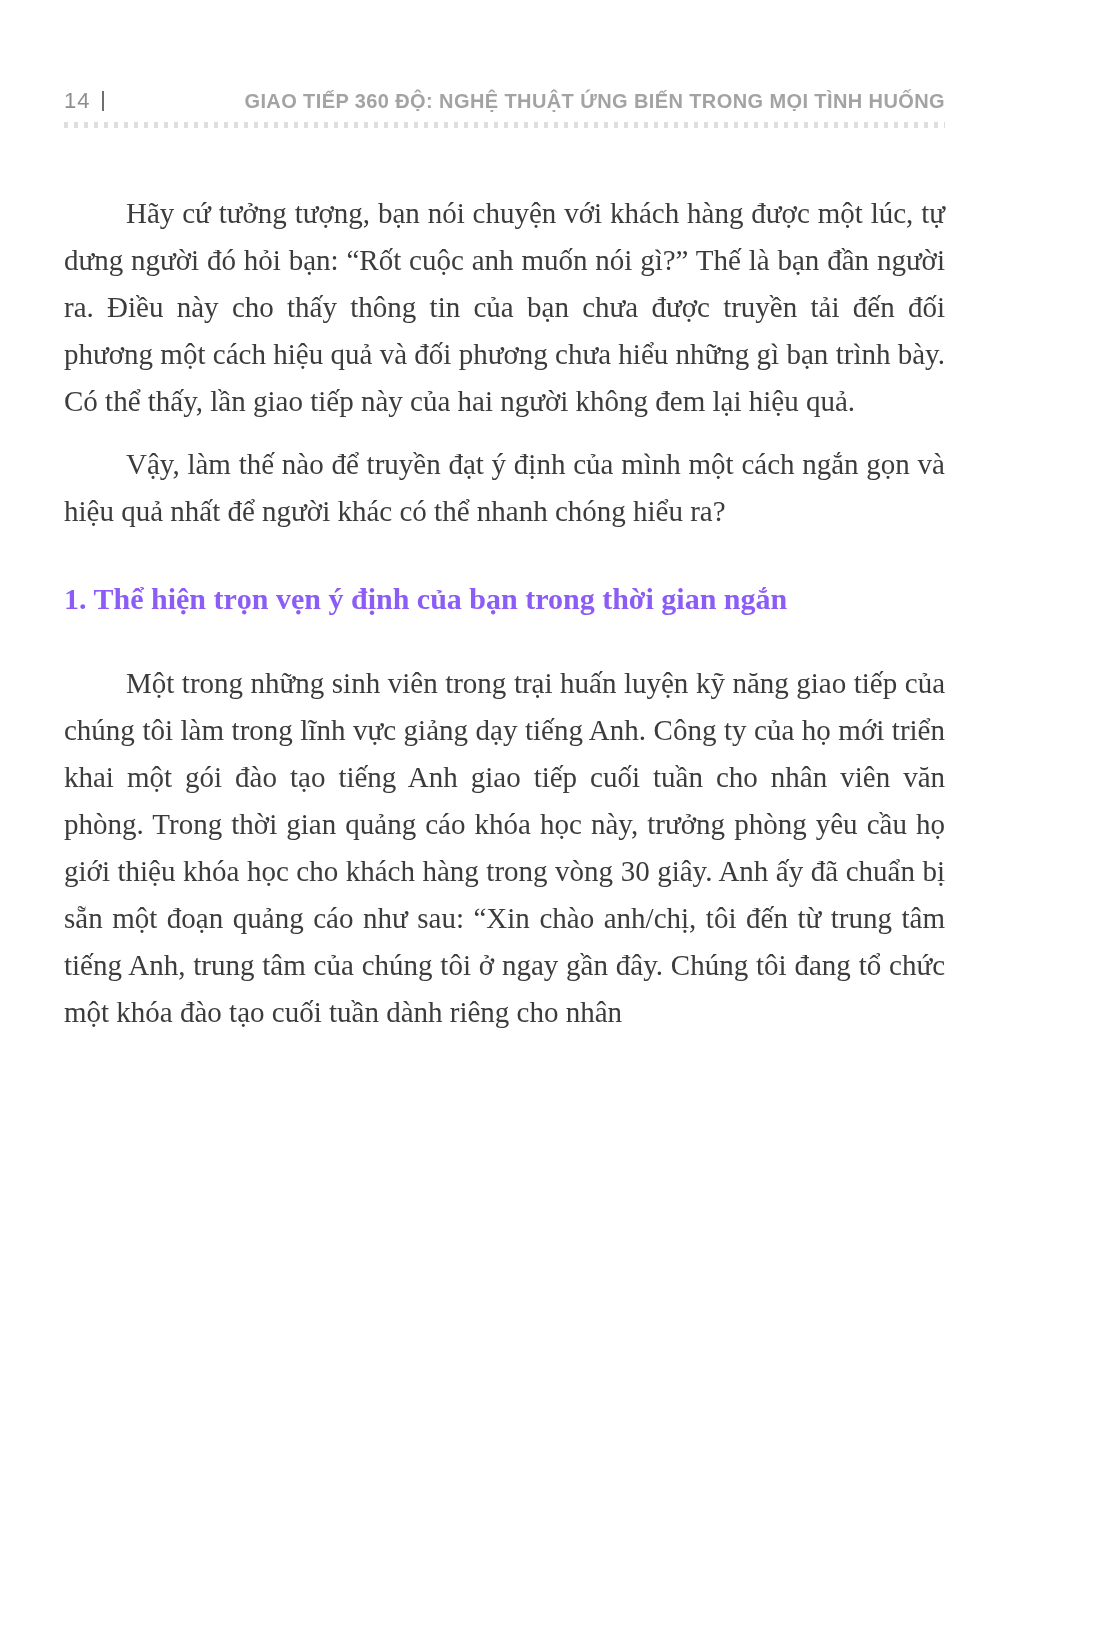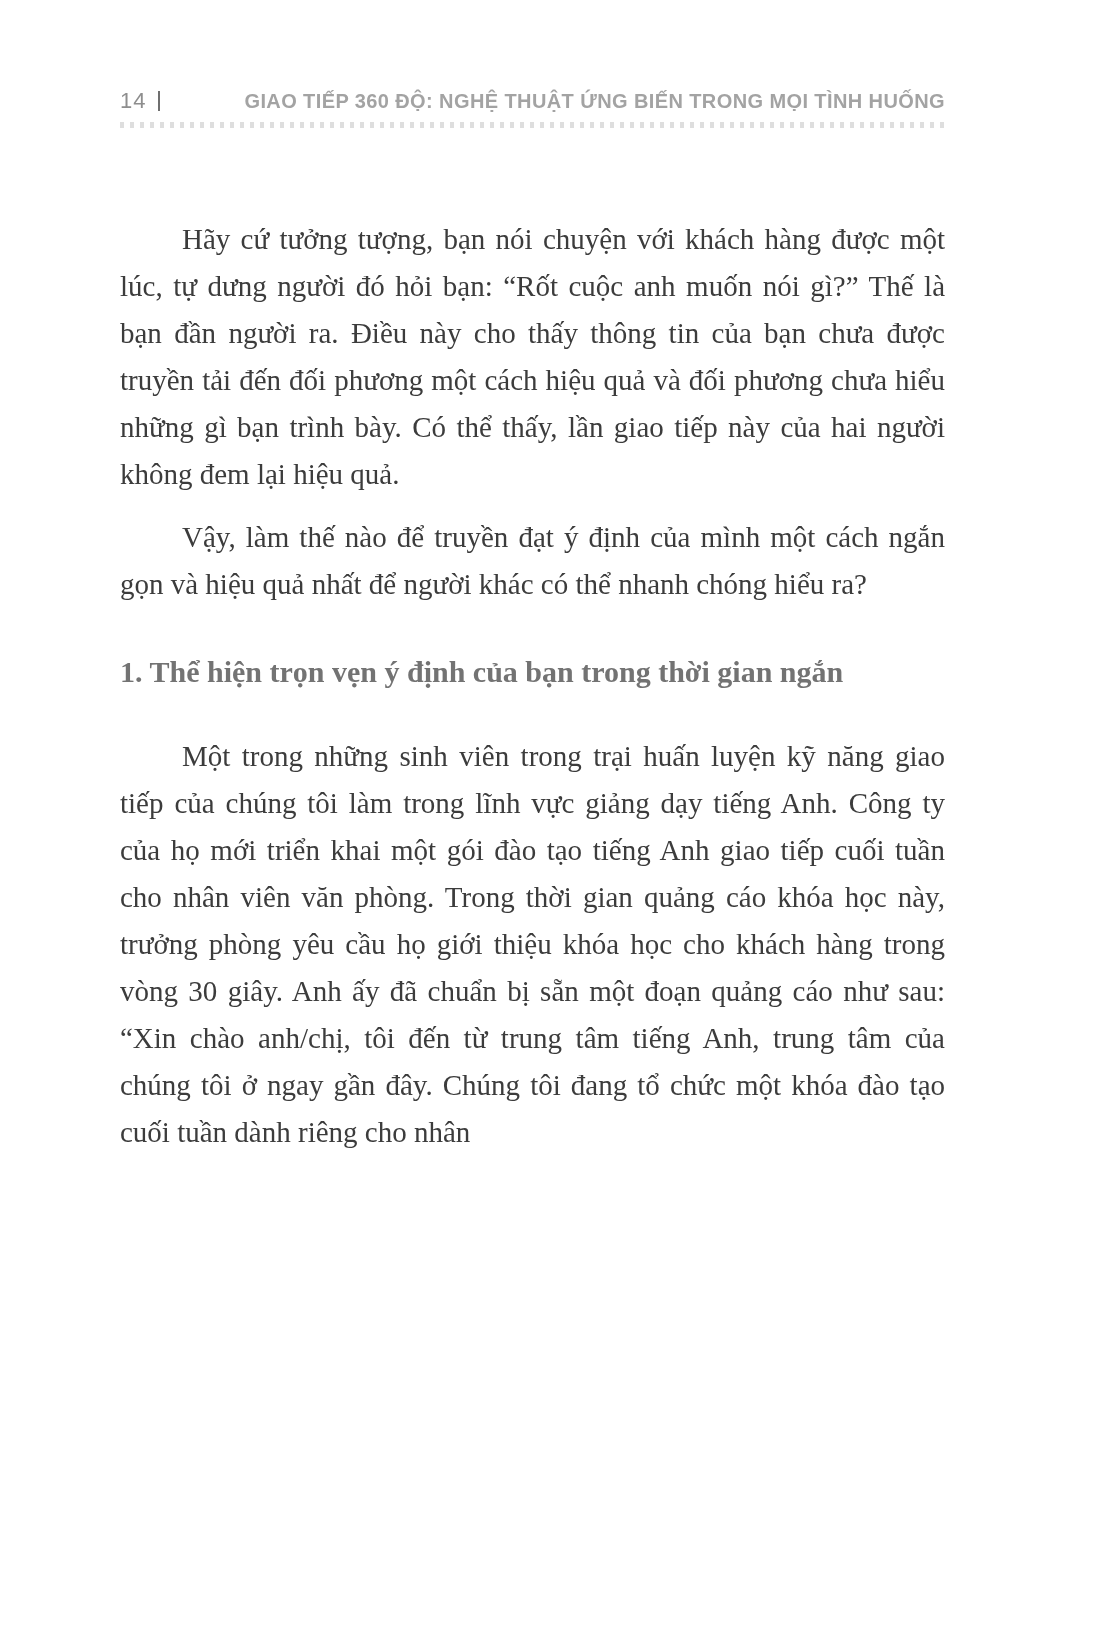--- a/index.html
+++ b/index.html
@@ -8,21 +8,21 @@
     background: #ffffff;
     font-family: "Liberation Serif", "DejaVu Serif", serif;
   }
   .page {
     position: relative;
     width: 1119px;
     height: 1526px;
     margin: 0 auto;
     background: #ffffff;
     box-sizing: border-box;
-    padding: 88px 174px 40px 120px;
+    padding: 88px 174px 40px 64px;
     overflow: hidden;
   }
   
   .running-header {
     display: flex;
     align-items: baseline;
     justify-content: space-between;
     font-family: "Liberation Sans", "DejaVu Sans", sans-serif;
     margin-bottom: 8px;
   }
@@ -56,34 +56,34 @@
     height: 6px;
     margin: 6px 0 0 0;
     background: repeating-linear-gradient(
       90deg,
       #dedede 0px, #dedede 4px,
       transparent 4px, transparent 10px
     );
   }
   
   .body-text {
-    margin-top: 88px;
+    margin-top: 62px;
     color: #3c3c3c;
     font-size: 29px;
     line-height: 1.62;
     text-align: justify;
   }
   .body-text p {
     margin: 0 0 16px 0;
     text-indent: 62px;
   }
   .section-heading {
     font-size: 30px;
     font-weight: 700;
-    color: #737373;
+    color: #8b5cf6;
     margin: 44px 0 42px 0;
     text-align: left;
     line-height: 1.3;
   }
 </style>
 </head>
 <body>
 
 <div class="page">
 

